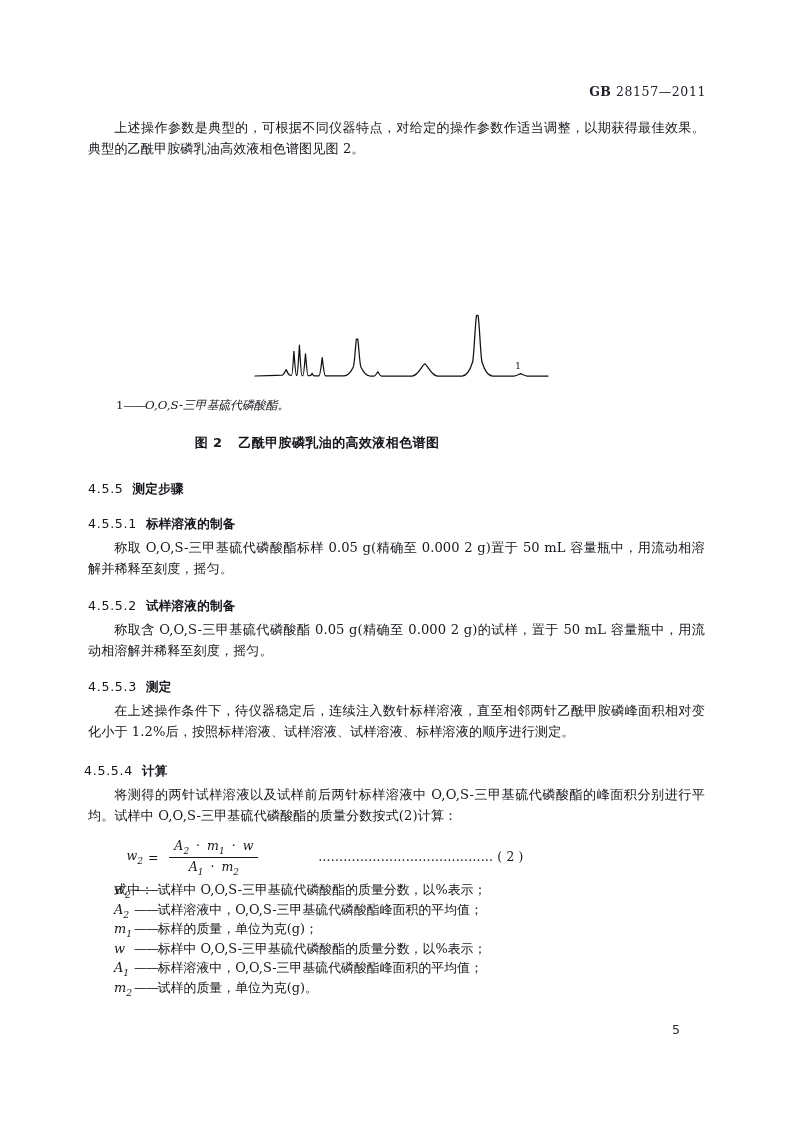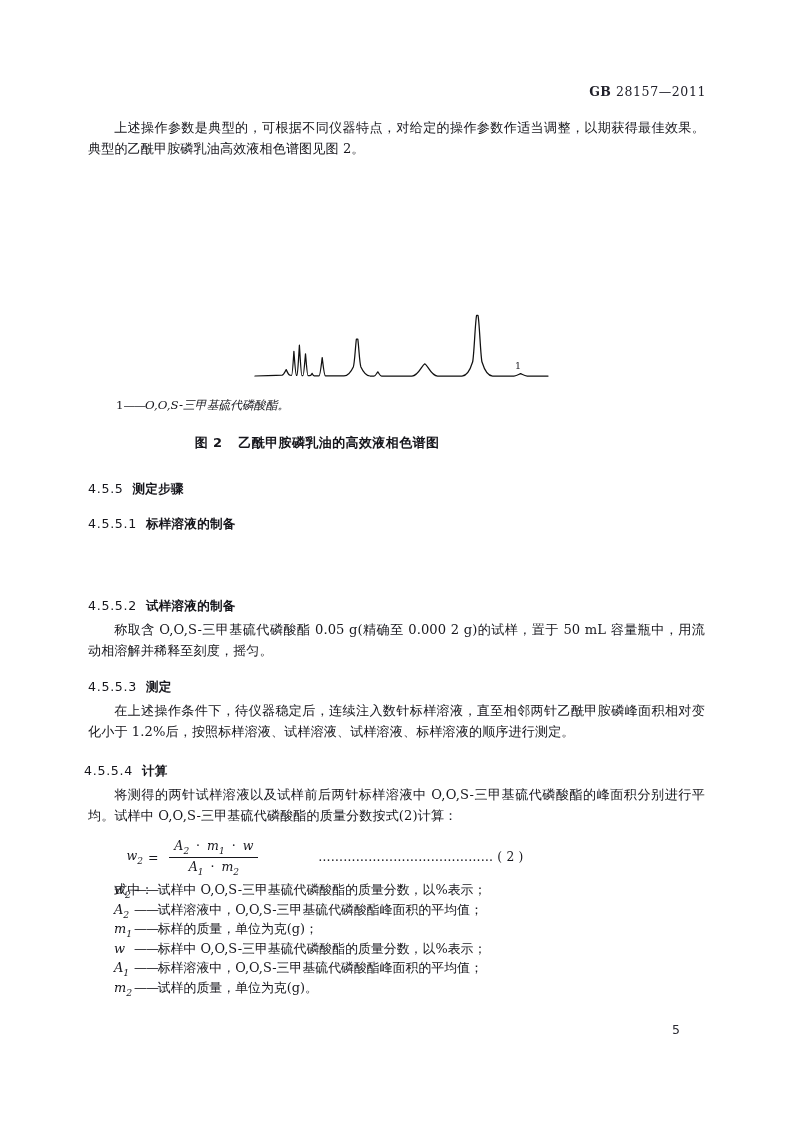--- a/index.html
+++ b/index.html
@@ -152,20 +152,21 @@
     <span style="display:inline-block;width:11px;"></span><span>乙酰甲胺磷乳油的高效液相色谱图</span>
   </div>
 
   <div class="h-sec" style="left:88px;top:481px;">
     <span class="num">4.5.5</span><span class="ttl">测定步骤</span>
   </div>
 
   <div class="h-sec" style="left:88px;top:516px;">
     <span class="num">4.5.5.1</span><span class="ttl">标样溶液的制备</span>
   </div>
+  <div class="para indent" style="left:88px;top:538px;width:617px;">称取 O,O,S-三甲基硫代磷酸酯标样 0.05 g(精确至 0.000 2 g)置于 50 mL 容量瓶中，用流动相溶解并稀释至刻度，摇匀。</div>
 
   <div class="h-sec" style="left:88px;top:598px;">
     <span class="num">4.5.5.2</span><span class="ttl">试样溶液的制备</span>
   </div>
   <div class="para indent" style="left:88px;top:620px;width:617px;">称取含 O,O,S-三甲基硫代磷酸酯 0.05 g(精确至 0.000 2 g)的试样，置于 50 mL 容量瓶中，用流动相溶解并稀释至刻度，摇匀。</div>
 
   <div class="h-sec" style="left:88px;top:679px;">
     <span class="num">4.5.5.3</span><span class="ttl">测定</span>
   </div>
   <div class="para indent" style="left:88px;top:701px;width:617px;">在上述操作条件下，待仪器稳定后，连续注入数针标样溶液，直至相邻两针乙酰甲胺磷峰面积相对变化小于 1.2%后，按照标样溶液、试样溶液、试样溶液、标样溶液的顺序进行测定。</div>

